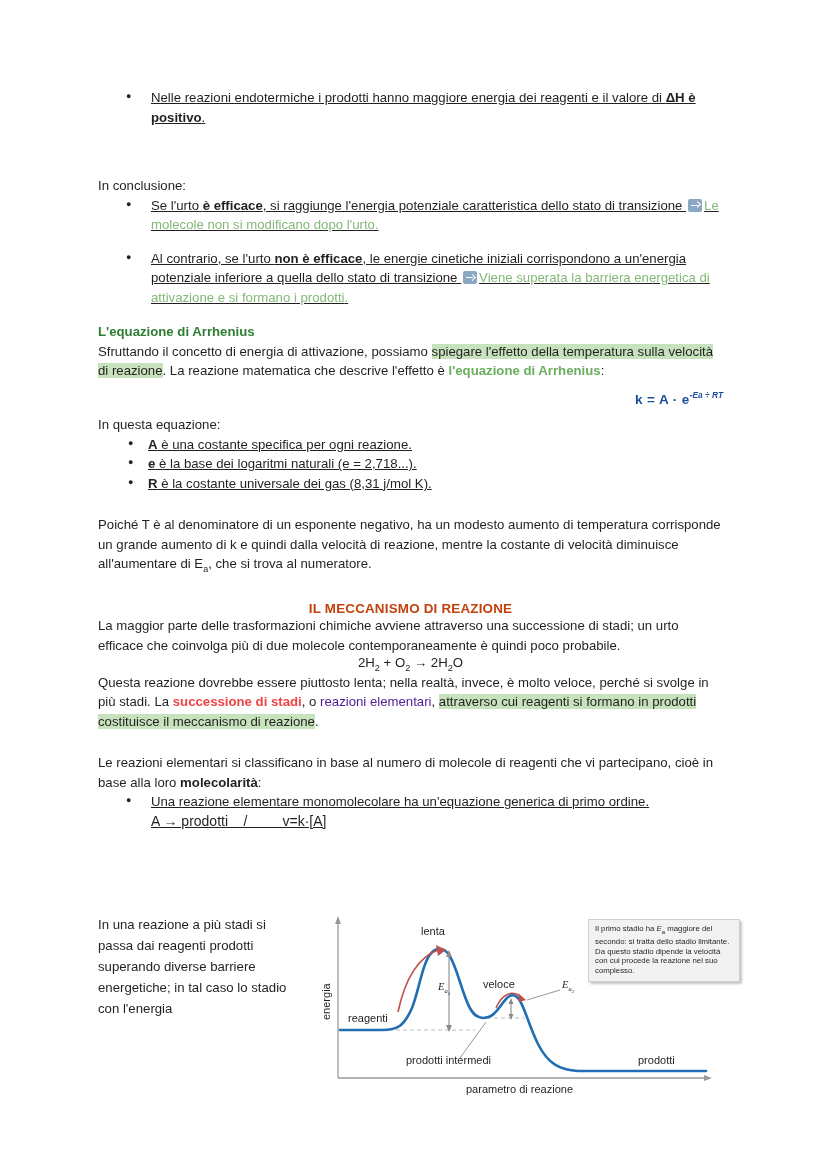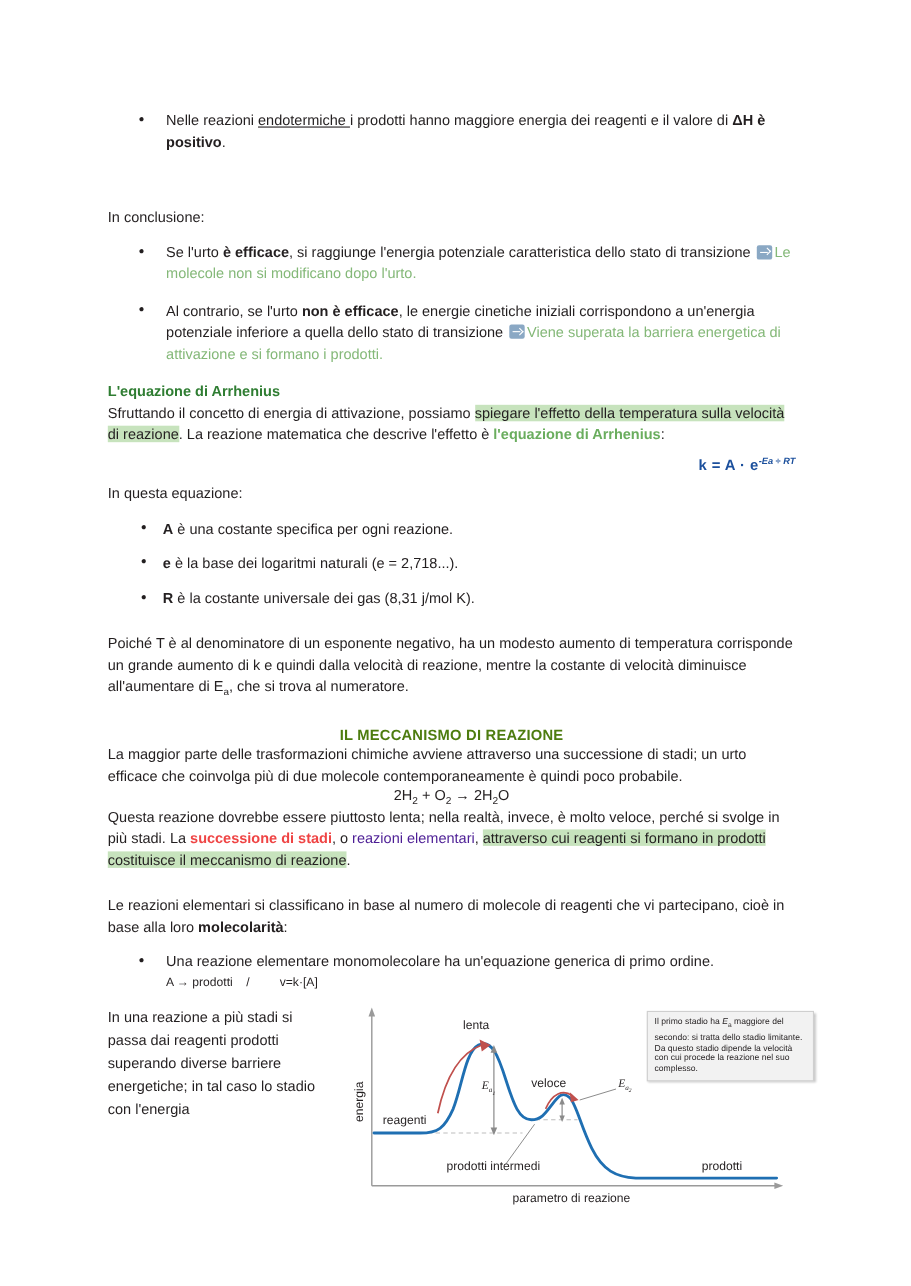--- a/index.html
+++ b/index.html
@@ -41,21 +41,22 @@
   .spacer-xl { height: 34px; }
 
   ul.bl {
     margin: 0;
     padding: 0 0 0 0;
     list-style: none;
   }
   ul.bl > li {
     position: relative;
     padding-left: 53px;
-    margin: 12px 0 0 0;
+    margin: 0 0 0 0;
+    text-decoration: underline;
   }
   ul.bl > li::before {
     content: "\25CF";
     position: absolute;
     left: 28px;
     top: -1px;
     font-size: 9px;
     line-height: 19.5px;
     color: #231f20;
   }
@@ -75,21 +76,21 @@
   .green-bold { color: #ef4444; font-weight: bold; }
   .green-em { color: #6aad5e; font-weight: bold; }
   .gray-txt { color: #4c1d95; }
   .hl {
     background: #c7e3bd;
     box-decoration-break: clone;
     -webkit-box-decoration-break: clone;
   }
   .center-head {
     text-align: center;
-    color: #4d7c0f;
+    color: #c2410c;
     font-weight: bold;
     font-size: 13.4px;
     letter-spacing: .2px;
   }
   .arrow-ico {
     display: inline-block;
     width: 14px;
     height: 13px;
     background: #8aa8c4;
     border-radius: 2px;
@@ -126,21 +127,21 @@
     font-style: italic;
     letter-spacing: 0;
   }
   .chem-eq {
     text-align: center;
     font-size: 13.2px;
   }
   .chem-eq sub { font-size: 9.2px; }
   sub { font-size: 9px; }
   .eqline {
-    font-size: 11px;
+    font-size: 14px;
     line-height: 19.5px;
     white-space: pre;
   }
 
   
   .bottom {
     position: absolute;
     left: 98px;
     top: 908px;
     width: 630px;

